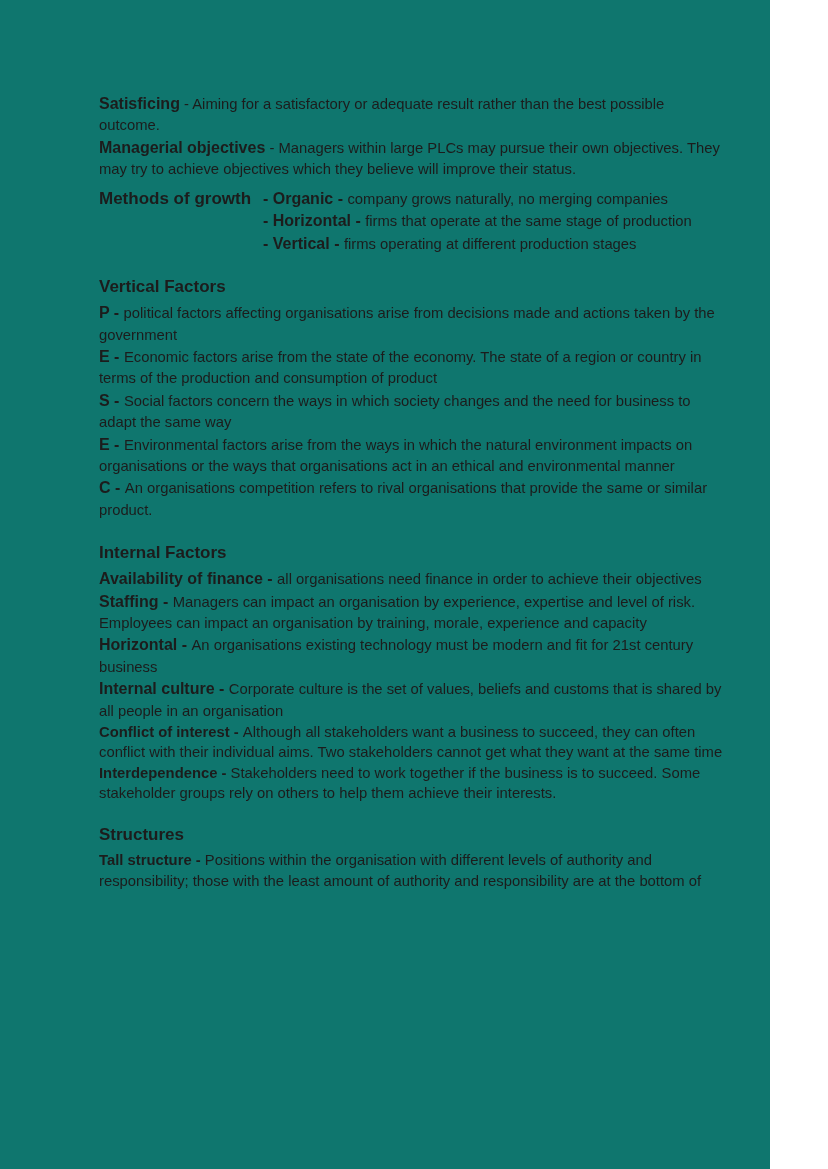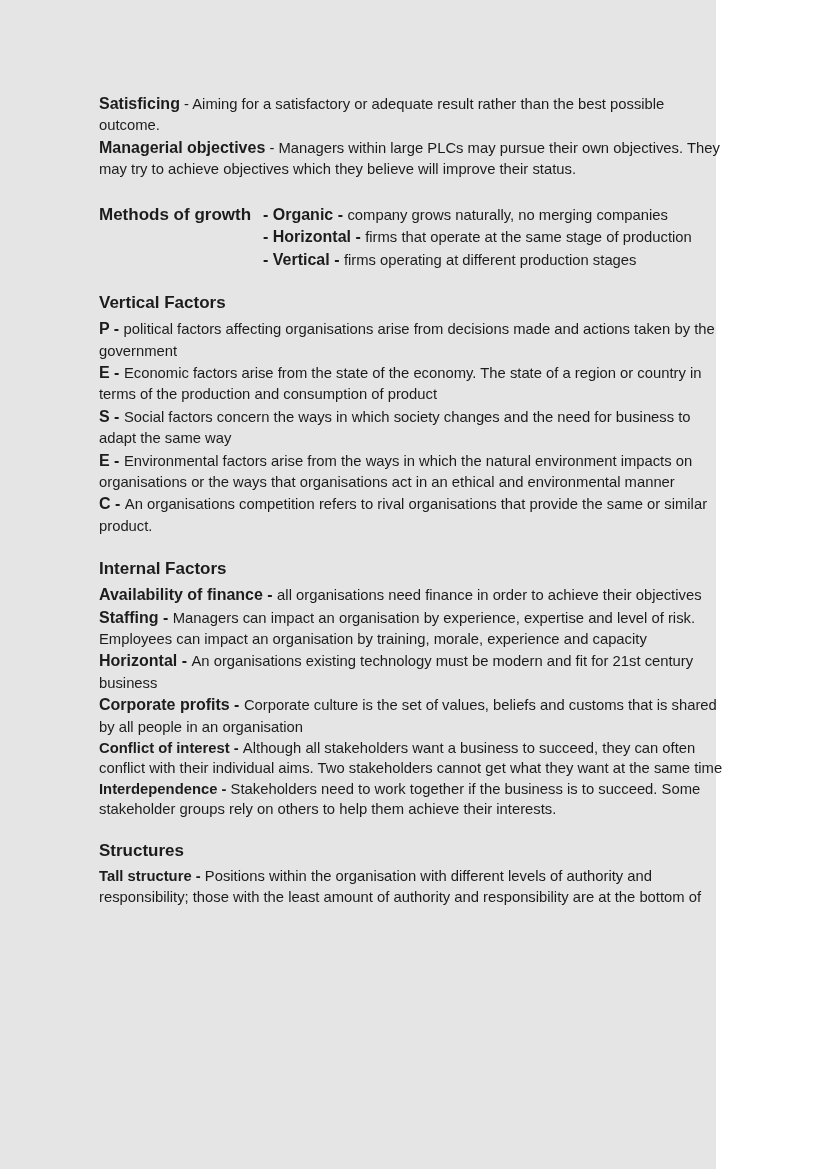--- a/index.html
+++ b/index.html
@@ -9,24 +9,24 @@
   }
   body {
     width: 828px;
     height: 1169px;
     overflow: hidden;
     font-family: "Liberation Sans", "DejaVu Sans", sans-serif;
     color: #1c1c1c;
   }
   .page {
     box-sizing: border-box;
-    width: 716px;
+    width: 770px;
     height: 1169px;
     padding: 93px 99px 0 99px;
-    background: #e5e5e5;
+    background: #0f766e;
   }
   .content {
     width: 630px;
   }
   
   .para {
     margin: 0;
     font-size: 14.8px;
     line-height: 21.4px;
   }
@@ -45,21 +45,21 @@
   .h2 {
     margin: 21px 0 4px 0;
     font-size: 17px;
     font-weight: bold;
     line-height: 22px;
   }
   
   .methods {
     display: flex;
     align-items: baseline;
-    margin-top: 23px;
+    margin-top: 7px;
   }
   .methods-heading {
     flex: 0 0 164px;
     font-size: 17px;
     font-weight: bold;
     line-height: 22.5px;
     white-space: nowrap;
   }
   .methods-items {
     flex: 1 1 auto;
@@ -95,21 +95,21 @@
       <p class="para"><span class="lead">S - </span><span>Social factors concern the ways in which society changes and the need for business to adapt the same way</span></p>
       <p class="para"><span class="lead">E - </span><span>Environmental factors arise from the ways in which the natural environment impacts on organisations or the ways that organisations act in an ethical and environmental manner</span></p>
       <p class="para"><span class="lead">C - </span><span>An organisations competition refers to rival organisations that provide the same or similar product.</span></p>
     </div>
 
     <div class="section">
       <div class="h2">Internal Factors</div>
       <p class="para"><span class="lead">Availability of finance - </span><span>all organisations need finance in order to achieve their objectives</span></p>
       <p class="para"><span class="lead">Staffing - </span><span>Managers can impact an organisation by experience, expertise and level of risk. Employees can impact an organisation by training, morale, experience and capacity</span></p>
       <p class="para"><span class="lead">Horizontal - </span><span>An organisations existing technology must be modern and fit for 21st century business</span></p>
-      <p class="para"><span class="lead">Corporate profits - </span><span>Corporate culture is the set of values, beliefs and customs that is shared by all people in an organisation</span></p>
+      <p class="para"><span class="lead">Internal culture - </span><span>Corporate culture is the set of values, beliefs and customs that is shared by all people in an organisation</span></p>
     </div>
 
     <div class="section tight">
       <p class="para"><span class="lead-sm">Conflict of interest - </span><span>Although all stakeholders want a business to succeed, they can often conflict with their individual aims. Two stakeholders cannot get what they want at the same time</span></p>
       <p class="para"><span class="lead-sm">Interdependence - </span><span>Stakeholders need to work together if the business is to succeed. Some stakeholder groups rely on others to help them achieve their interests.</span></p>
     </div>
 
     <div class="section tight">
       <div class="h2">Structures</div>
       <p class="para"><span class="lead-sm">Tall structure - </span><span>Positions within the organisation with different levels of authority and responsibility; those with the least amount of authority and responsibility are at the bottom of</span></p>

